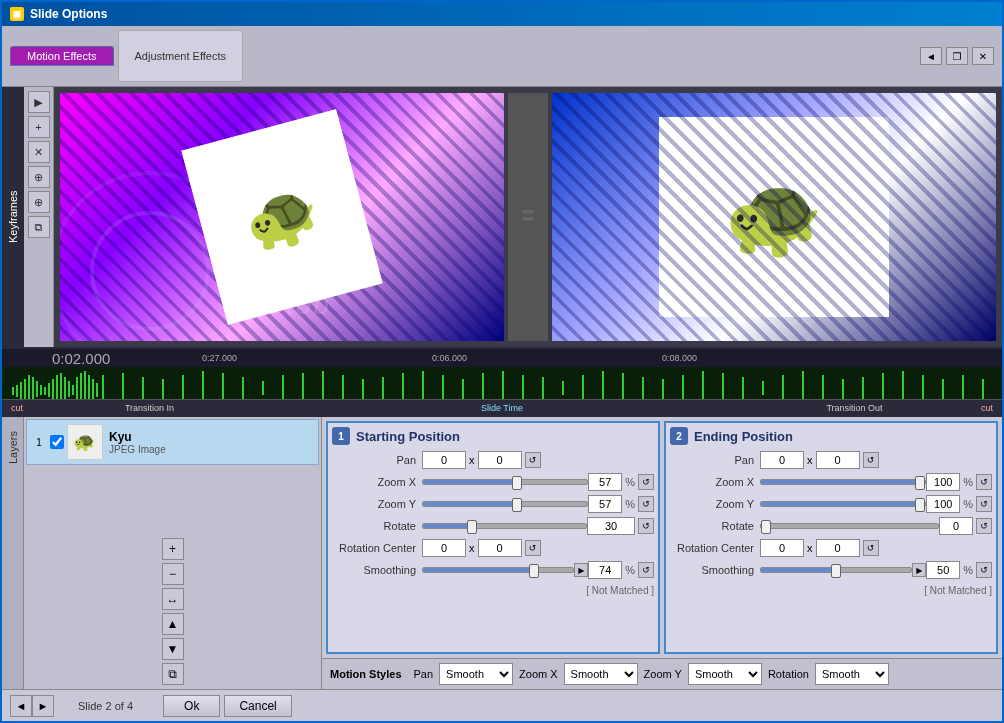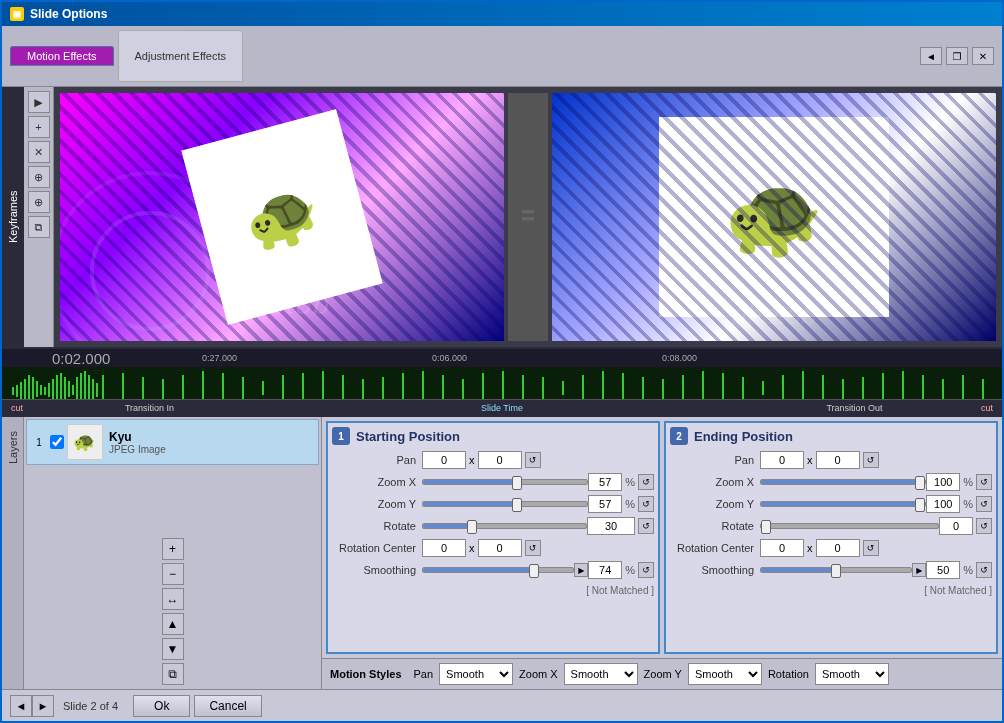--- a/index.html
+++ b/index.html
@@ -474,21 +474,21 @@
       border: 1px solid #888;
       cursor: pointer;
       display: flex;
       align-items: center;
       justify-content: center;
       font-size: 11px;
     }
     .slide-info {
       color: #333;
       font-size: 11px;
-      margin: 0 9px;
+      margin: 0 24px;
     }
     .bottom-hint {
       flex: 1;
       text-align: center;
       color: #0044aa;
       font-size: 11px;
       font-style: italic;
     }
     .ok-btn {
       padding: 3px 20px;

